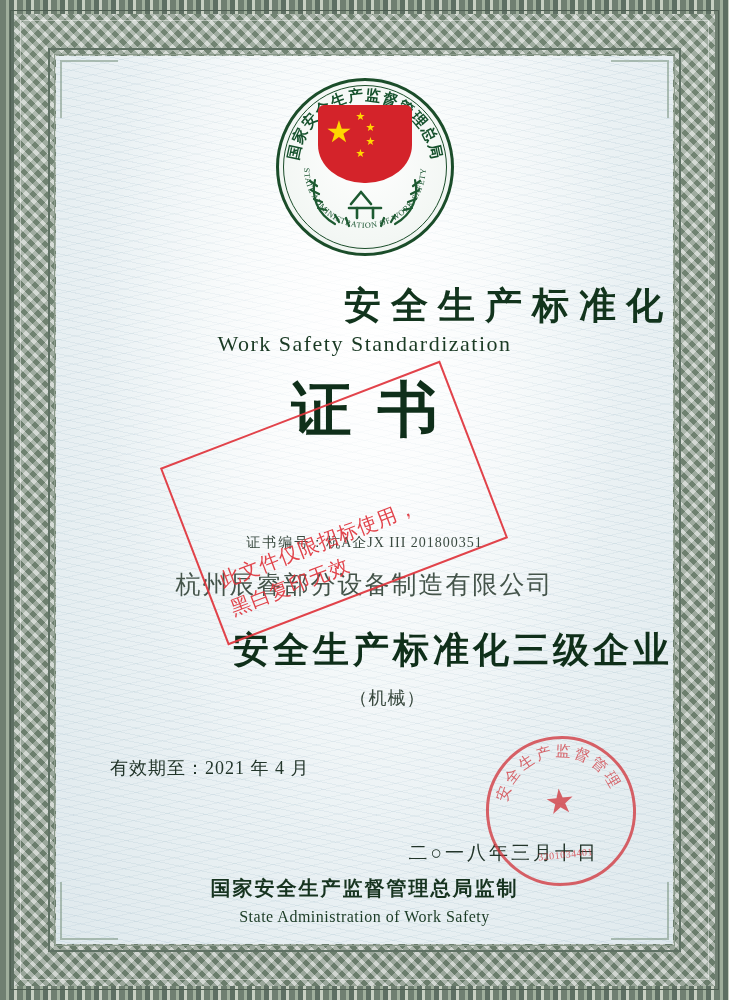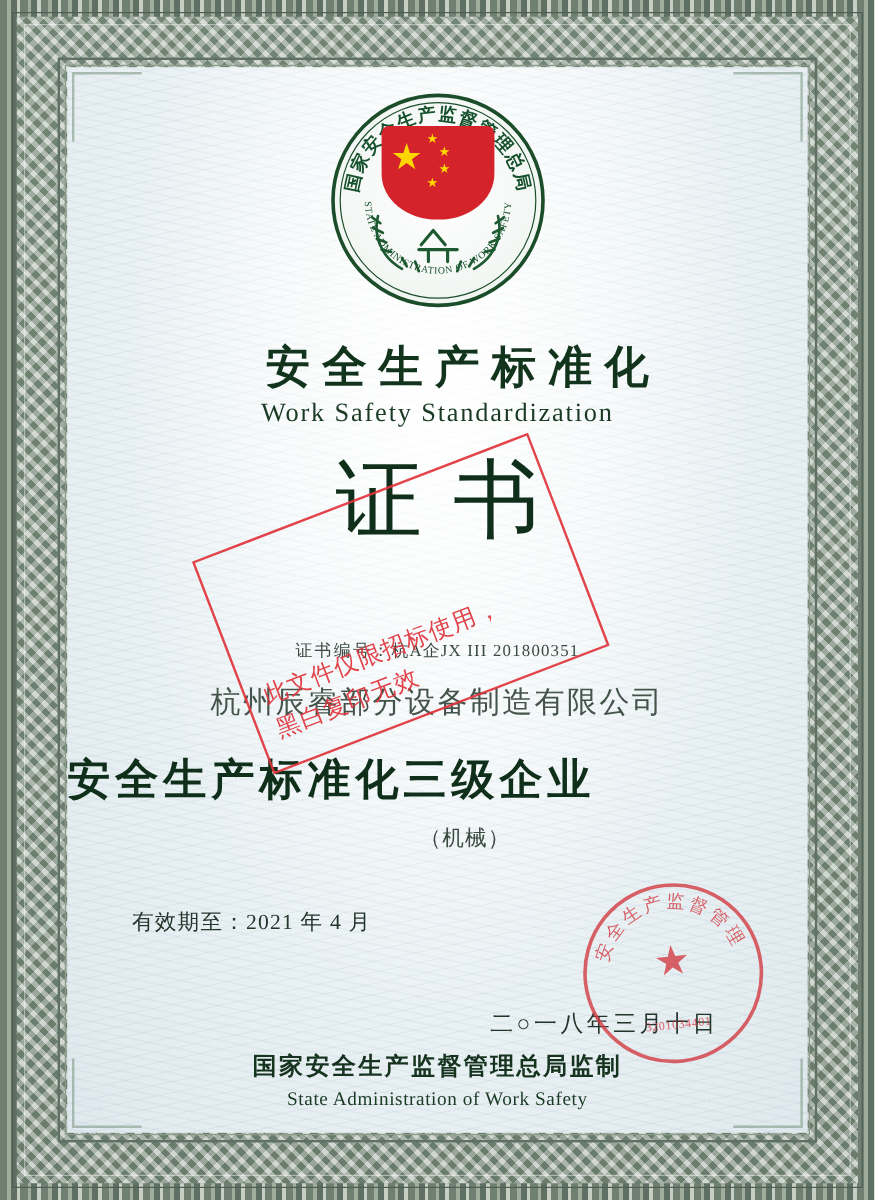--- a/index.html
+++ b/index.html
@@ -171,21 +171,21 @@
     transform: translateX(-50%);
     width: 120px;
     height: 56px;
   }
 
   
   .title-cn {
     position: absolute;
     top: 225px;
     left: 0; right: 0;
-    text-align: center;
+    text-align: right;
     font-size: 37px;
     letter-spacing: 10px;
     color: #12341d;
     font-weight: bold;
     font-family: "Liberation Serif", serif;
     text-indent: 10px;
     margin-left: 33px;
   }
   .title-en {
     position: absolute;
@@ -195,24 +195,24 @@
     font-size: 22px;
     letter-spacing: 1.5px;
     color: #1a3a24;
     font-family: "Liberation Serif", serif;
   }
   .cert-word {
     position: absolute;
     top: 318px;
     left: 0; right: 0;
     text-align: center;
-    font-size: 72px;
+    font-size: 60px;
     letter-spacing: 26px;
     color: #0f2f1a;
-    font-weight: normal;
+    font-weight: bold;
     font-family: "Liberation Serif", serif;
     text-indent: 26px;
     line-height: 1.2;
   }
   .cert-word-en {
     position: absolute;
     top: 440px;
     left: 0; right: 0;
     text-align: center;
     font-size: 30px;
@@ -242,21 +242,21 @@
     text-align: center;
     font-size: 25px;
     color: #44544a;
     letter-spacing: 2px;
     font-family: "Liberation Serif", serif;
   }
   .grade {
     position: absolute;
     top: 570px;
     left: 0; right: 0;
-    text-align: left;
+    text-align: right;
     font-size: 36px;
     color: #0f2f1a;
     font-weight: bold;
     letter-spacing: 4px;
     font-family: "Liberation Serif", serif;
   }
   .category {
     position: absolute;
     top: 630px;
     left: 0; right: 0;

